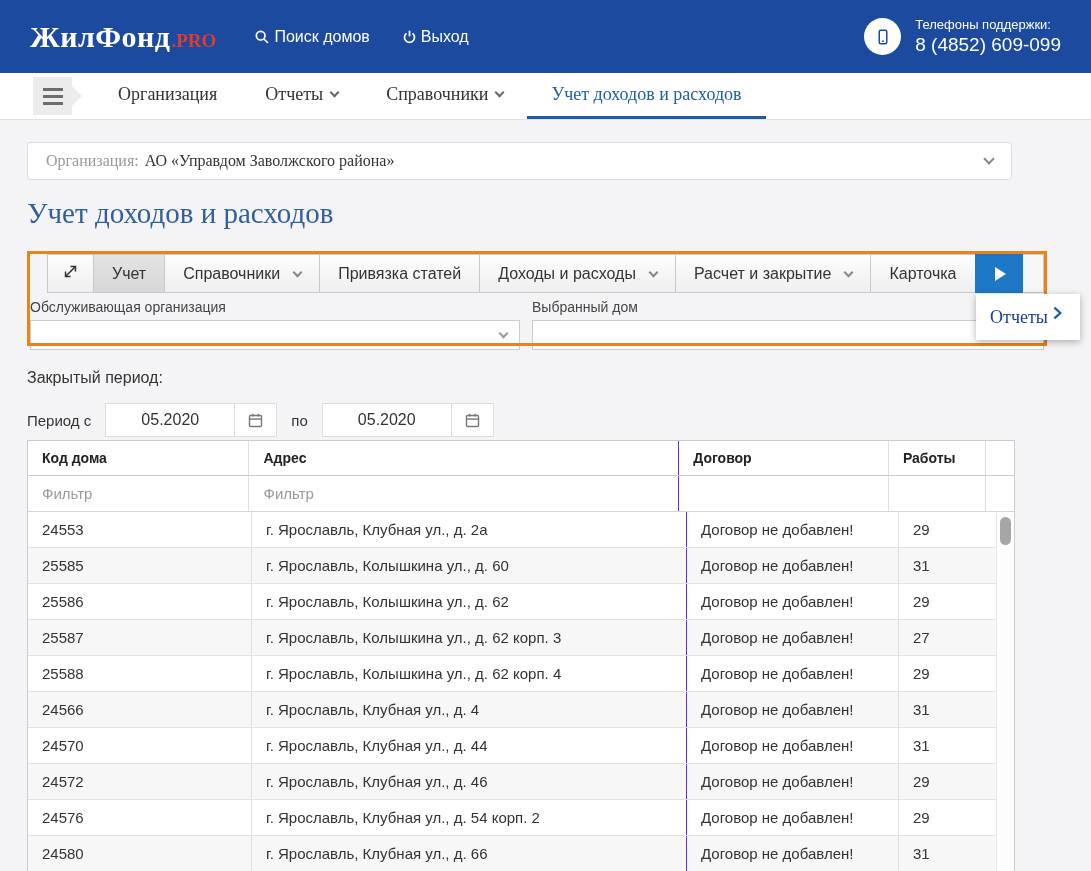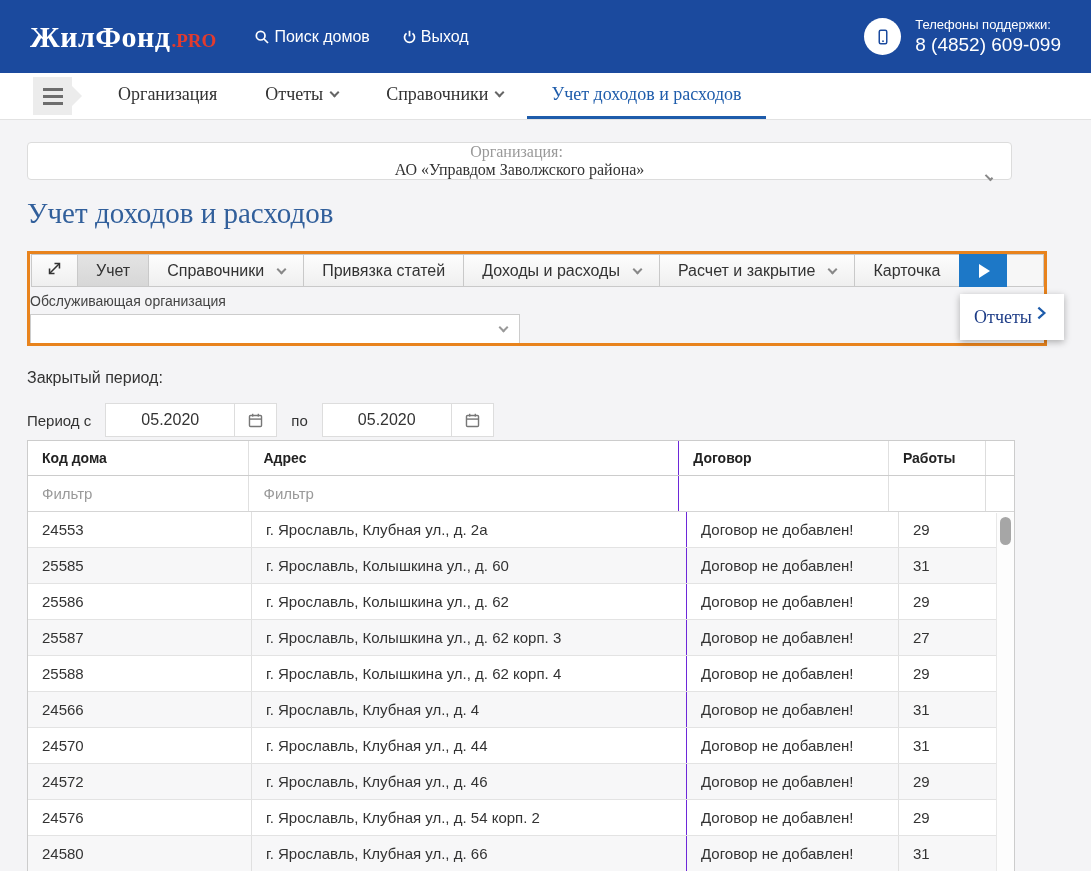--- a/index.html
+++ b/index.html
@@ -26,31 +26,31 @@
   .burger-tag::after { content:""; position:absolute; right:-10px; top:50%; transform:translateY(-50%); border-top:10px solid transparent; border-bottom:10px solid transparent; border-left:10px solid #ececec; }
   .burger-bar { width:20px; height:3px; background:#6d6d6d; }
   .nav-items { display:flex; align-items:stretch; margin-left:22px; }
   .nav-item { display:flex; align-items:center; padding:0 24px; font-family:"Liberation Serif", serif; font-size:18px; color:#333; cursor:pointer; border-bottom:3px solid transparent; }
   .nav-item.active { color:#1e5cab; border-bottom-color:#1e5cab; }
   .chev { display:inline-block; width:7px; height:7px; border-right:2px solid #666; border-bottom:2px solid #666; transform:rotate(45deg); margin-left:8px; margin-top:-4px; }
 
   
   .content { padding:0 27px; }
 
-  .org-select { margin-top:22px; height:38px; width:985px; background:#fff; border:1px solid #dcdcdc; border-radius:4px; display:flex; align-items:center; padding:0 18px; cursor:pointer; font-family:"Liberation Serif", serif; font-size:16px;flex-direction:column; }
+  .org-select { margin-top:22px; height:38px; width:985px; background:#fff; border:1px solid #dcdcdc; border-radius:4px; display:flex; align-items:center; padding:0 18px; cursor:pointer; font-family:"Liberation Serif", serif; font-size:16px; }
   .org-label { color:#999; margin-right:6px; }
   .org-value { color:#333; }
   .org-select .chev { margin-left:auto; width:8px; height:8px; border-color:#888; }
 
   .page-title { margin-top:17px; font-family:"Liberation Serif", serif; font-weight:normal; font-size:29px; color:#315f9b; }
 
   
   .toolbar-wrap { position:relative; margin-top:21px; width:1020px; height:102px; }
   .orange-frame { position:absolute; top:0; left:0; width:1020px; height:95px; border:3px solid #e8831d; pointer-events:none; z-index:5; }
-  .toolbar-row { display:flex; align-items:stretch; padding:3px 3px 0 4px; height:36px; }
+  .toolbar-row { display:flex; align-items:stretch; padding:3px 3px 0 20px; height:42px; }
   .tb-btn { display:flex; align-items:center; justify-content:center; gap:6px; border:1px solid #c9c9c9; background:linear-gradient(#fdfdfd,#efefef); font-size:16px; color:#333; padding:0 18px; margin-left:-1px; cursor:pointer; white-space:nowrap; }
   .tb-btn:first-child { margin-left:0; }
   .tb-btn.pressed { background:linear-gradient(#e3e3e3,#d7d7d7); }
   .tb-btn.icon-only { padding:0 14px; }
   .tb-btn .chev { border-color:#888; margin-top:-2px; }
   .tb-btn-run { position:relative; width:48px; background:#1d78c7; border:1px solid #1d78c7; display:flex; align-items:center; justify-content:center; margin-left:-1px; cursor:pointer; }
   .play-triangle { width:0; height:0; border-top:7px solid transparent; border-bottom:7px solid transparent; border-left:11px solid #fff; margin-left:3px; }
   .tb-filler { flex:1; border:1px solid #c9c9c9; background:#f7f7f7; margin-left:-1px; }
   .reports-menu { position:absolute; left:0; top:39px; width:104px; height:46px; background:#fff; box-shadow:0 2px 7px rgba(0,0,0,.3); z-index:6; display:flex; align-items:center; justify-content:center; cursor:pointer; }
   .reports-menu-label { font-family:"Liberation Serif", serif; font-size:18px; color:#1e3d87; }
@@ -215,20 +215,24 @@
     </div>
 
     <div class="toolbar-fields">
       <div class="field-col-left">
         <div class="field-label">Обслуживающая организация</div>
         <div class="field-select">
           <span></span>
           <span class="chev"></span>
         </div>
       </div>
+      <div class="field-col-right">
+        <div class="field-label">Выбранный дом</div>
+        <input class="field-input" type="text" value="" style="">
+      </div>
     </div>
 
     <div class="orange-frame"></div>
   </div>
 
   <div class="closed-period">Закрытый период:</div>
 
   <div class="period-row">
     <span class="period-label">Период с</span>
     <div class="date-box">

